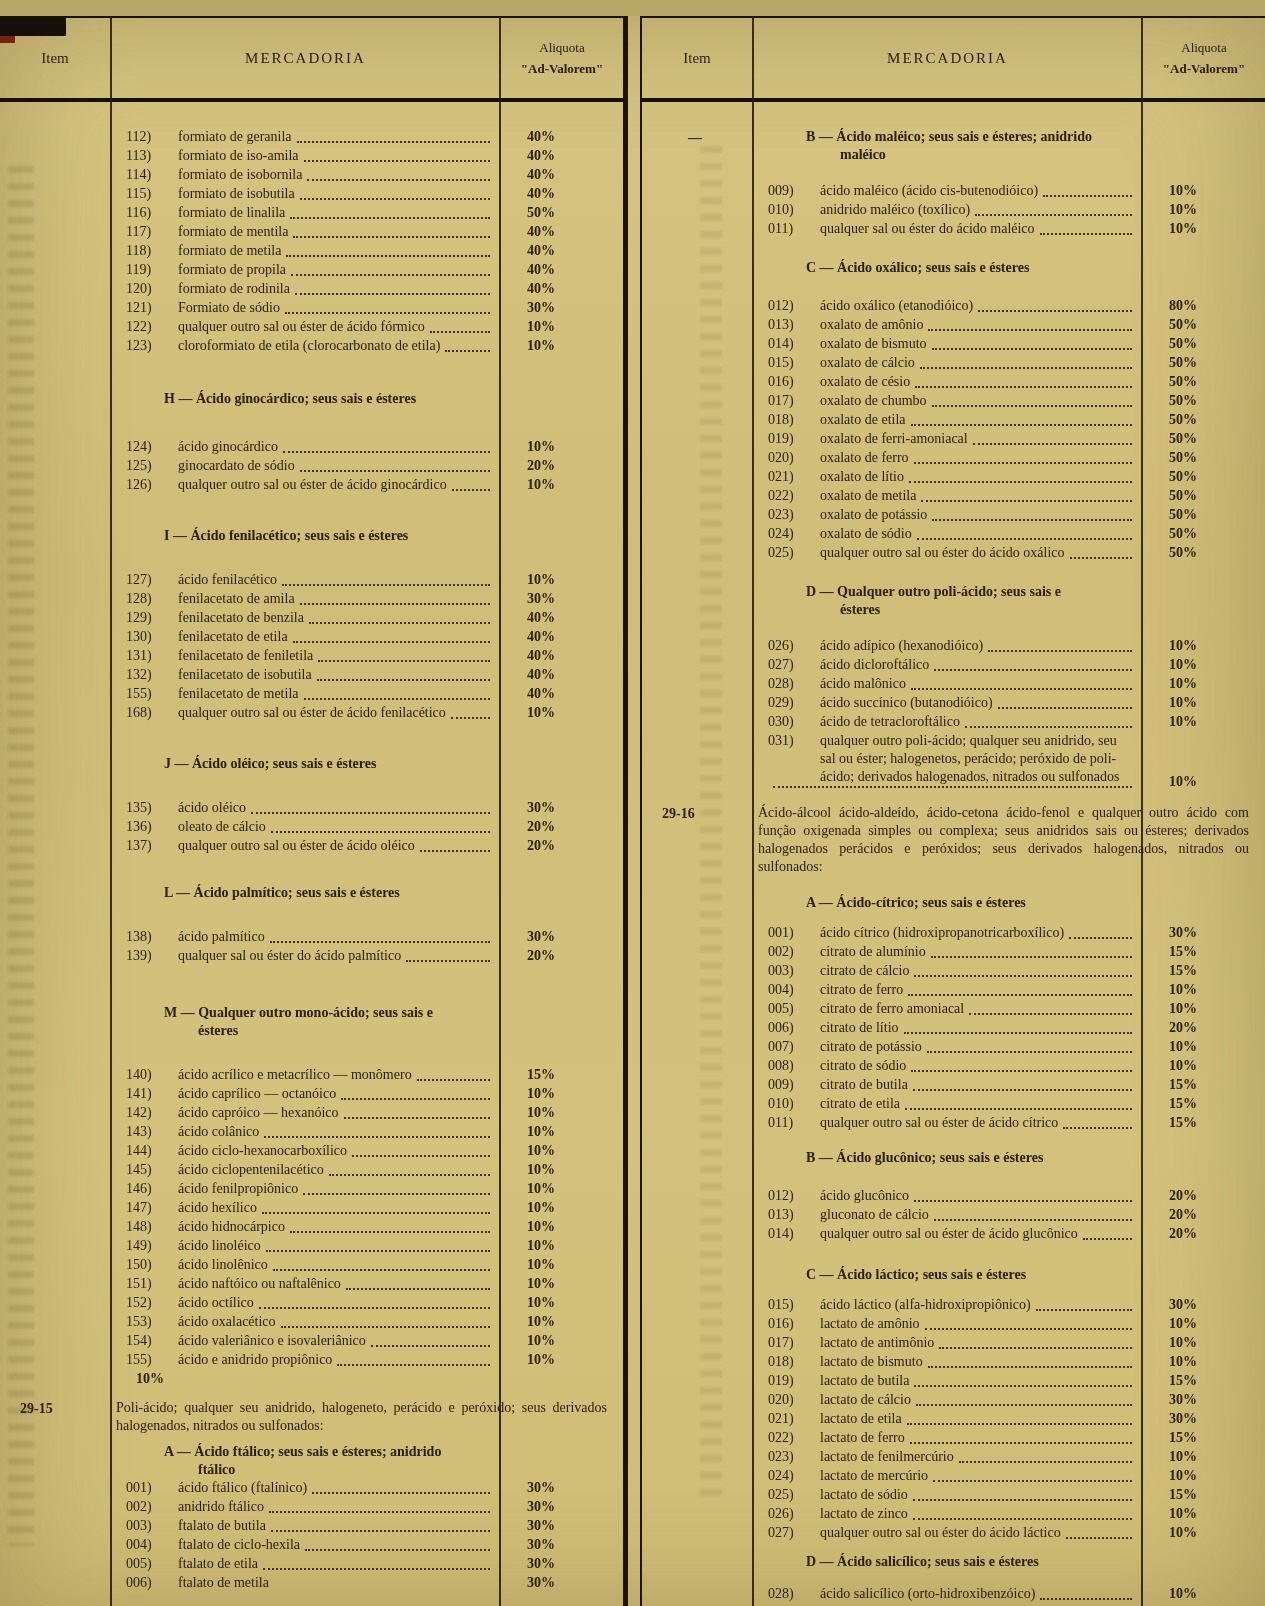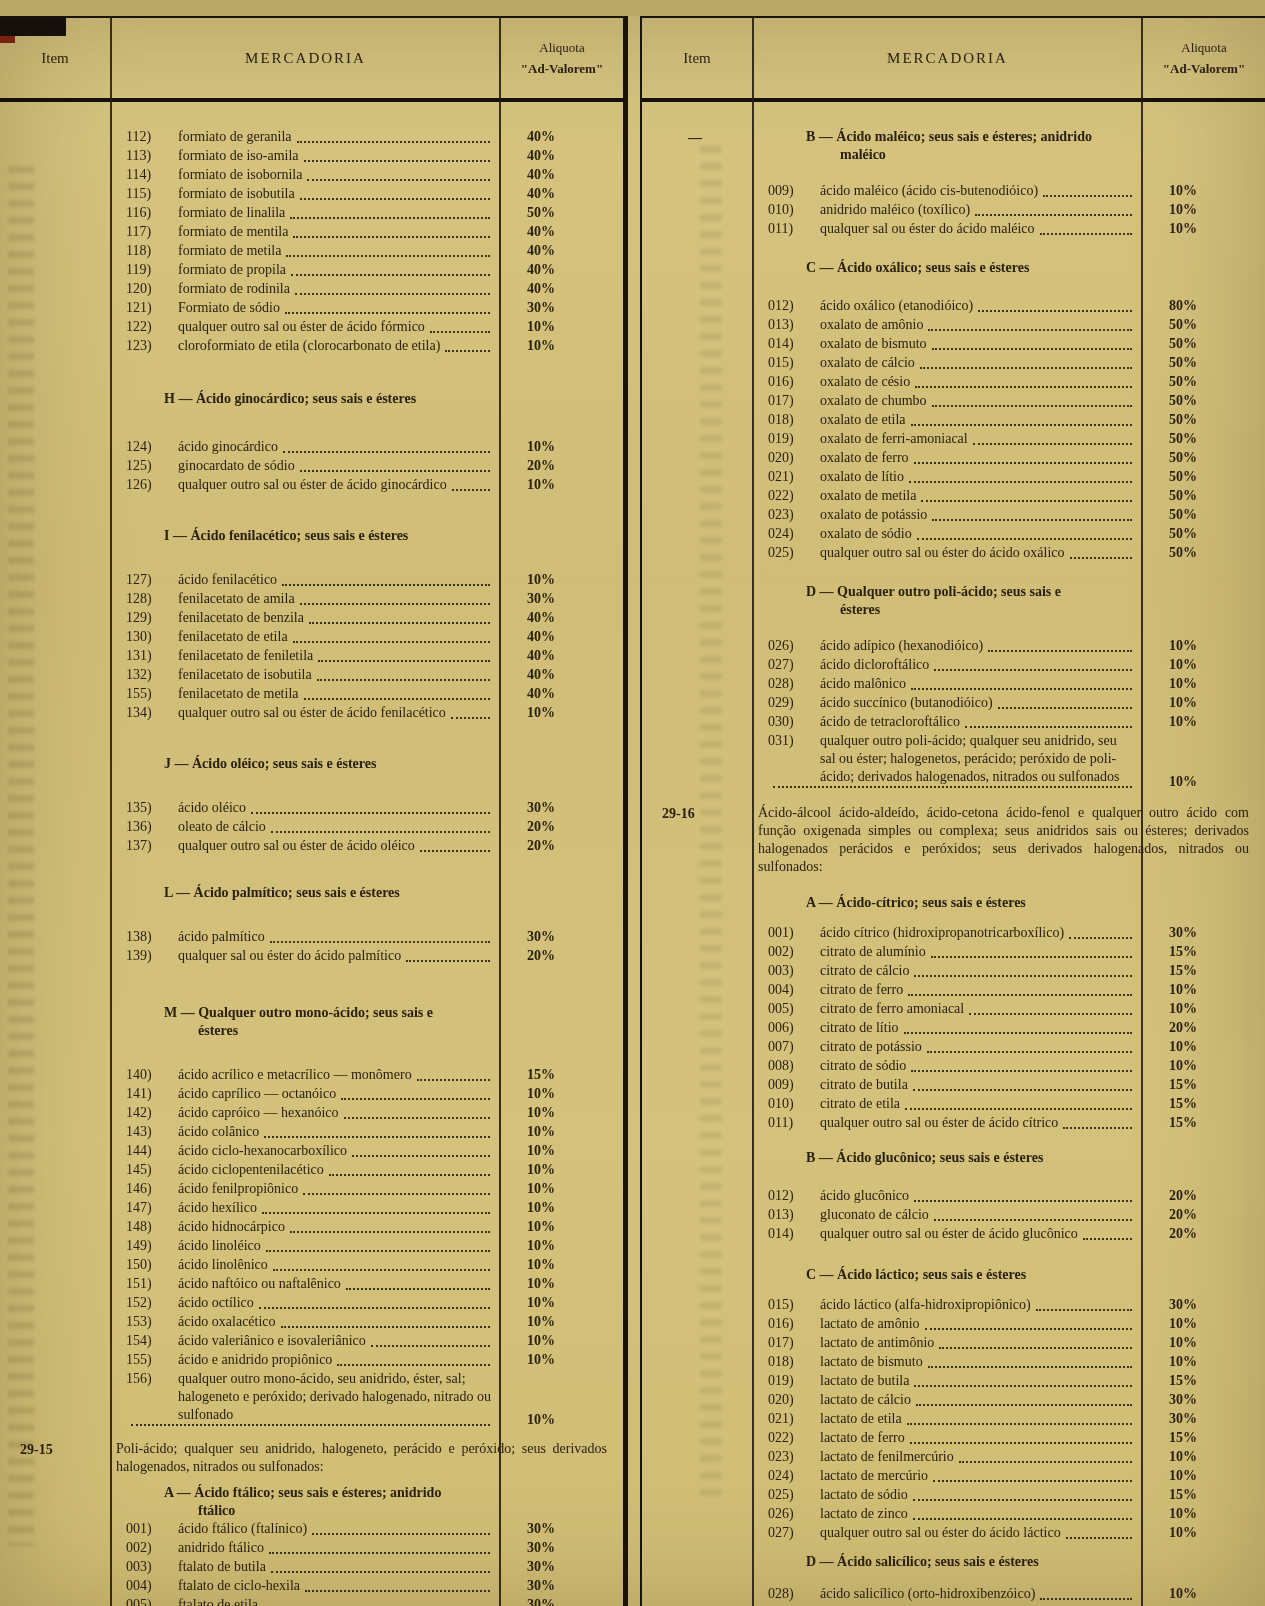--- a/index.html
+++ b/index.html
@@ -285,21 +285,21 @@
             <div class="content entry">
               <span class="num">155)</span>
               <span class="desc">fenilacetato de metila</span>
               <span class="lead"></span>
             </div>
             <div class="rate">40%</div>
           </div>
           <div class="row e">
             <div class="gutter"></div>
             <div class="content entry">
-              <span class="num">134)</span>
+              <span class="num">168)</span>
               <span class="desc">qualquer outro sal ou éster de ácido fenilacético</span>
               <span class="lead"></span>
             </div>
             <div class="rate">10%</div>
           </div>
           <div class="row s" style="height: 32px;"></div>
           <div class="row h">
             <div class="gutter"></div>
             <div class="content heading">J — Ácido oléico; seus sais e ésteres</div>
             <div class="rate"></div>
@@ -503,25 +503,20 @@
             <div class="gutter"></div>
             <div class="content entry">
               <span class="num">155)</span>
               <span class="desc">ácido e anidrido propiônico</span>
               <span class="lead"></span>
             </div>
             <div class="rate">10%</div>
           </div>
           <div class="row e">
             <div class="gutter"></div>
-            <div class="content entry">
-              <span class="num">156)</span>
-              <span class="desc">qualquer outro mono-ácido, seu anidrido, éster, sal; halogeneto e peróxido; derivado halogenado, nitrado ou sulfonado</span>
-              <span class="lead"></span>
-            </div>
             <div class="rate">10%</div>
           </div>
           <div class="row s" style="height: 10px;"></div>
           <div class="row g">
             <div class="gutter">29-15</div>
             <div class="content group">Poli-ácido; qualquer seu anidrido, halogeneto, perácido e peróxido; seus derivados halogenados, nitrados ou sulfonados:</div>
           </div>
           <div class="row s" style="height: 8px;"></div>
           <div class="row h">
             <div class="gutter"></div>

